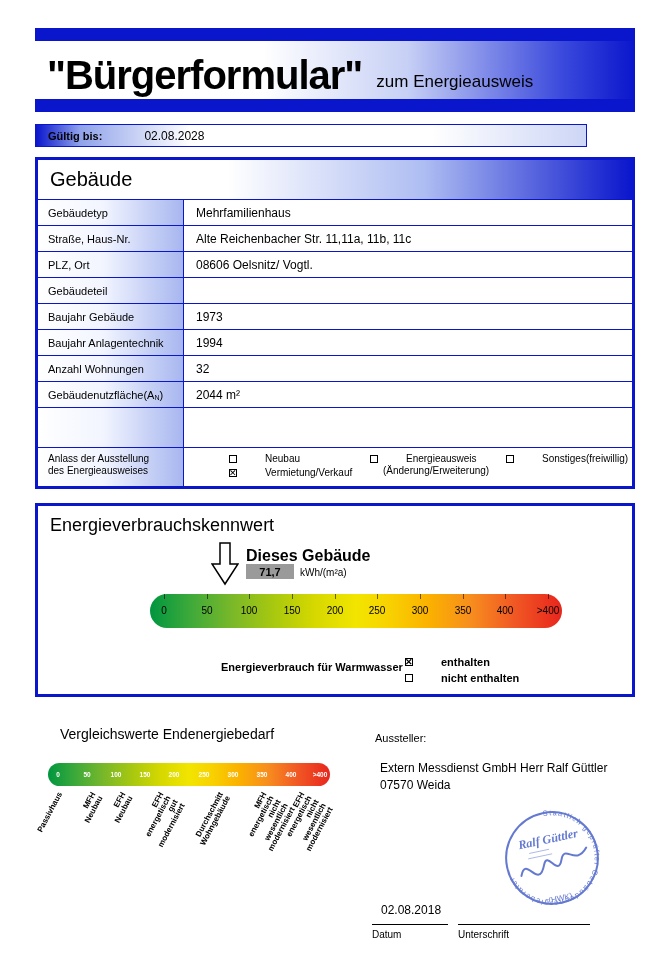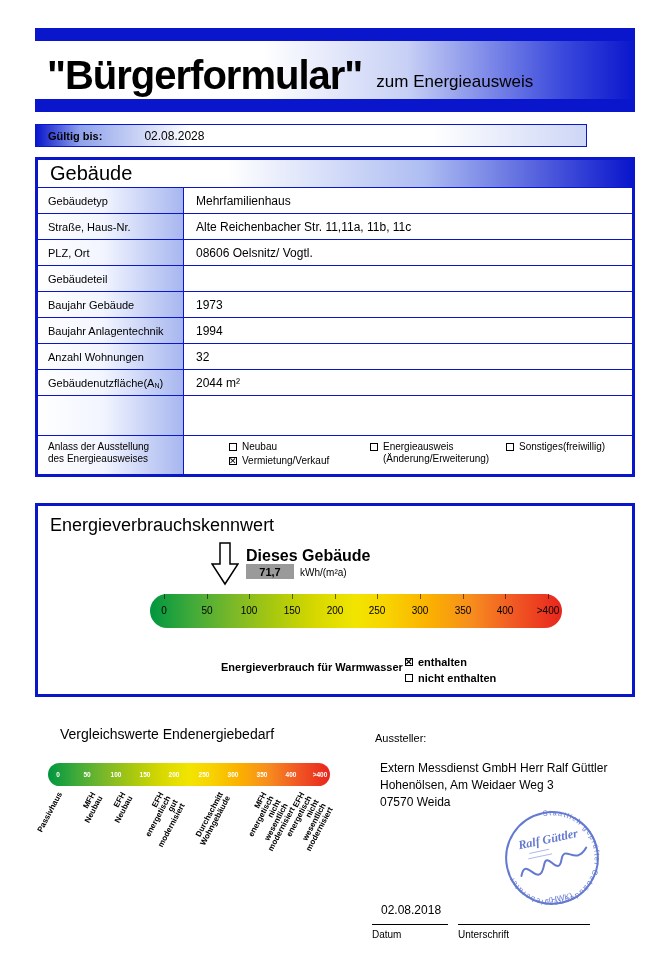--- a/index.html
+++ b/index.html
@@ -18,33 +18,33 @@
 
   
   .validity{position:absolute;left:35px;top:124px;width:552px;height:23px;border:1px solid var(--blue);
     background:linear-gradient(90deg,#0a16cc 0%,#8fa2ea 8%,#ffffff 28%,#ffffff 72%,#cdd6f6 100%);
     display:flex;align-items:center;}
   .validity-label{font-size:11px;font-weight:bold;margin-left:12px;}
   .validity-value{font-size:12px;margin-left:42px;}
 
   
   .building{position:absolute;left:35px;top:157px;width:600px;border:3px solid var(--blue);background:#fff;}
-  .b-title{height:28px;border-bottom:1px solid var(--blue);display:flex;align-items:center;padding-left:12px;
+  .b-title{height:40px;border-bottom:1px solid var(--blue);display:flex;align-items:center;padding-left:12px;
     font-size:20px;background:linear-gradient(90deg,#ffffff 0%,#ffffff 32%,#aebdf2 65%,#0a16cc 100%);}
   .b-row{display:flex;height:26px;border-bottom:1px solid var(--blue);}
   .b-row.empty{height:40px;}
   .b-label{width:146px;border-right:1px solid var(--blue);display:flex;align-items:center;padding-left:10px;
     font-size:11px;white-space:nowrap;background:linear-gradient(90deg,#ffffff 0%,#f2f5ff 45%,#a7b6ef 100%);}
   .b-value{flex:1;display:flex;align-items:center;padding-left:12px;font-size:12px;}
   .sub{font-size:7px;position:relative;top:3px;}
   .anlass{display:flex;height:38px;}
   .anlass-label{width:146px;border-right:1px solid var(--blue);padding:5px 0 0 10px;font-size:10px;
     line-height:12px;white-space:pre-line;background:linear-gradient(90deg,#ffffff 0%,#f2f5ff 45%,#a7b6ef 100%);}
   .anlass-value{flex:1;position:relative;font-size:10px;}
-  .cb-item{position:absolute;white-space:nowrap;display:flex;align-items:center;}
+  .cb-item{position:absolute;white-space:nowrap;display:flex;align-items:center;gap:23px;}
   .cb{display:inline-block;width:8px;height:8px;border:1px solid #000;background:#fff;margin-right:5px;
       position:relative;flex:0 0 auto;}
   .cb.checked::after{content:"\2715";position:absolute;left:-1px;top:-2px;font-size:9px;line-height:10px;color:#000;}
 
   
   .kennwert{position:absolute;left:35px;top:503px;width:600px;height:194px;border:3px solid var(--blue);background:#fff;}
   .k-title{position:absolute;left:12px;top:9px;font-size:18px;}
   .k-arrow{position:absolute;left:173px;top:36px;width:28px;height:44px;}
   .dg-label{position:absolute;left:208px;top:41px;font-size:16px;font-weight:bold;}
   .dg-value{position:absolute;left:208px;top:58px;width:48px;height:15px;background:#9a9a9a;
@@ -251,21 +251,20 @@
 wesentlich modernisiert</span>
     </div>
   <div class="vcat" style="left:299px;">
       <span class="vcat-text">EFH energetisch nicht
 wesentlich modernisiert</span>
     </div>
 
   <div class="aus-label">Aussteller:</div>
   <div class="aus-lines">
     <div>Extern Messdienst GmbH Herr Ralf Güttler</div>
-    <div>Hohenölsen, Am Weidaer Weg 3</div>
     <div>07570 Weida</div>
   </div>
 
   <svg class="stamp" viewBox="0 0 110 110">
     <circle cx="55" cy="55" r="45" fill="none" stroke="#4a63c9" stroke-width="2"></circle>
     <path id="stamp-arc" d="M 55,13 A 42,42 0 1 1 54.99,13" fill="none"></path>
     <text font-size="7.3" fill="#4a63c9" letter-spacing="1.2"><textPath href="#stamp-arc">Staatlich geprüfter Gebäudeenergieberater</textPath></text>
     <text x="55" y="40" text-anchor="middle" font-size="12" font-style="italic" font-weight="bold" fill="#4a63c9" font-family="'Liberation Serif',serif">Ralf Güttler</text>
     <path d="M34,46 h20 M32,51 h24" stroke="#4a63c9" stroke-width="0.8" opacity="0.6" fill="none"></path>
     <path d="M22,66 C30,46 36,84 46,60 C52,46 57,76 64,58 C70,44 76,68 90,52" stroke="#4a63c9" stroke-width="2" fill="none" stroke-linecap="round"></path>

